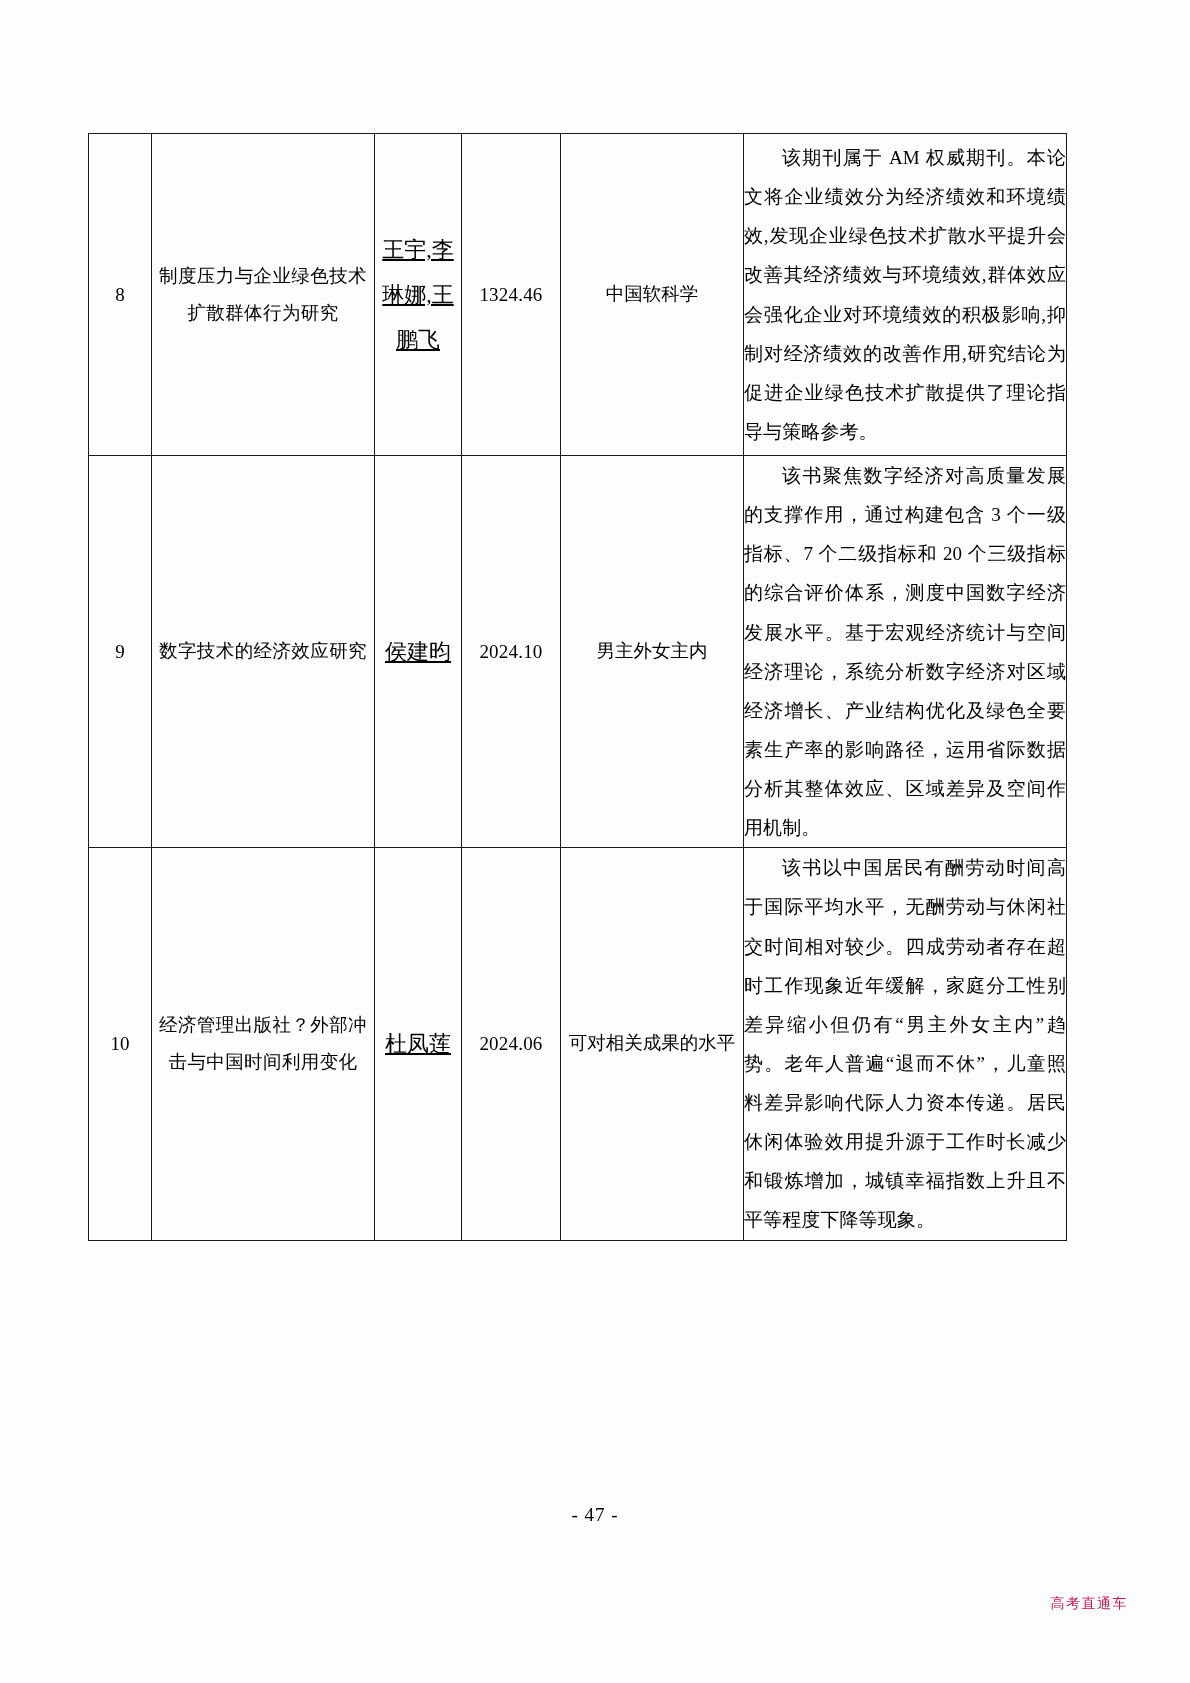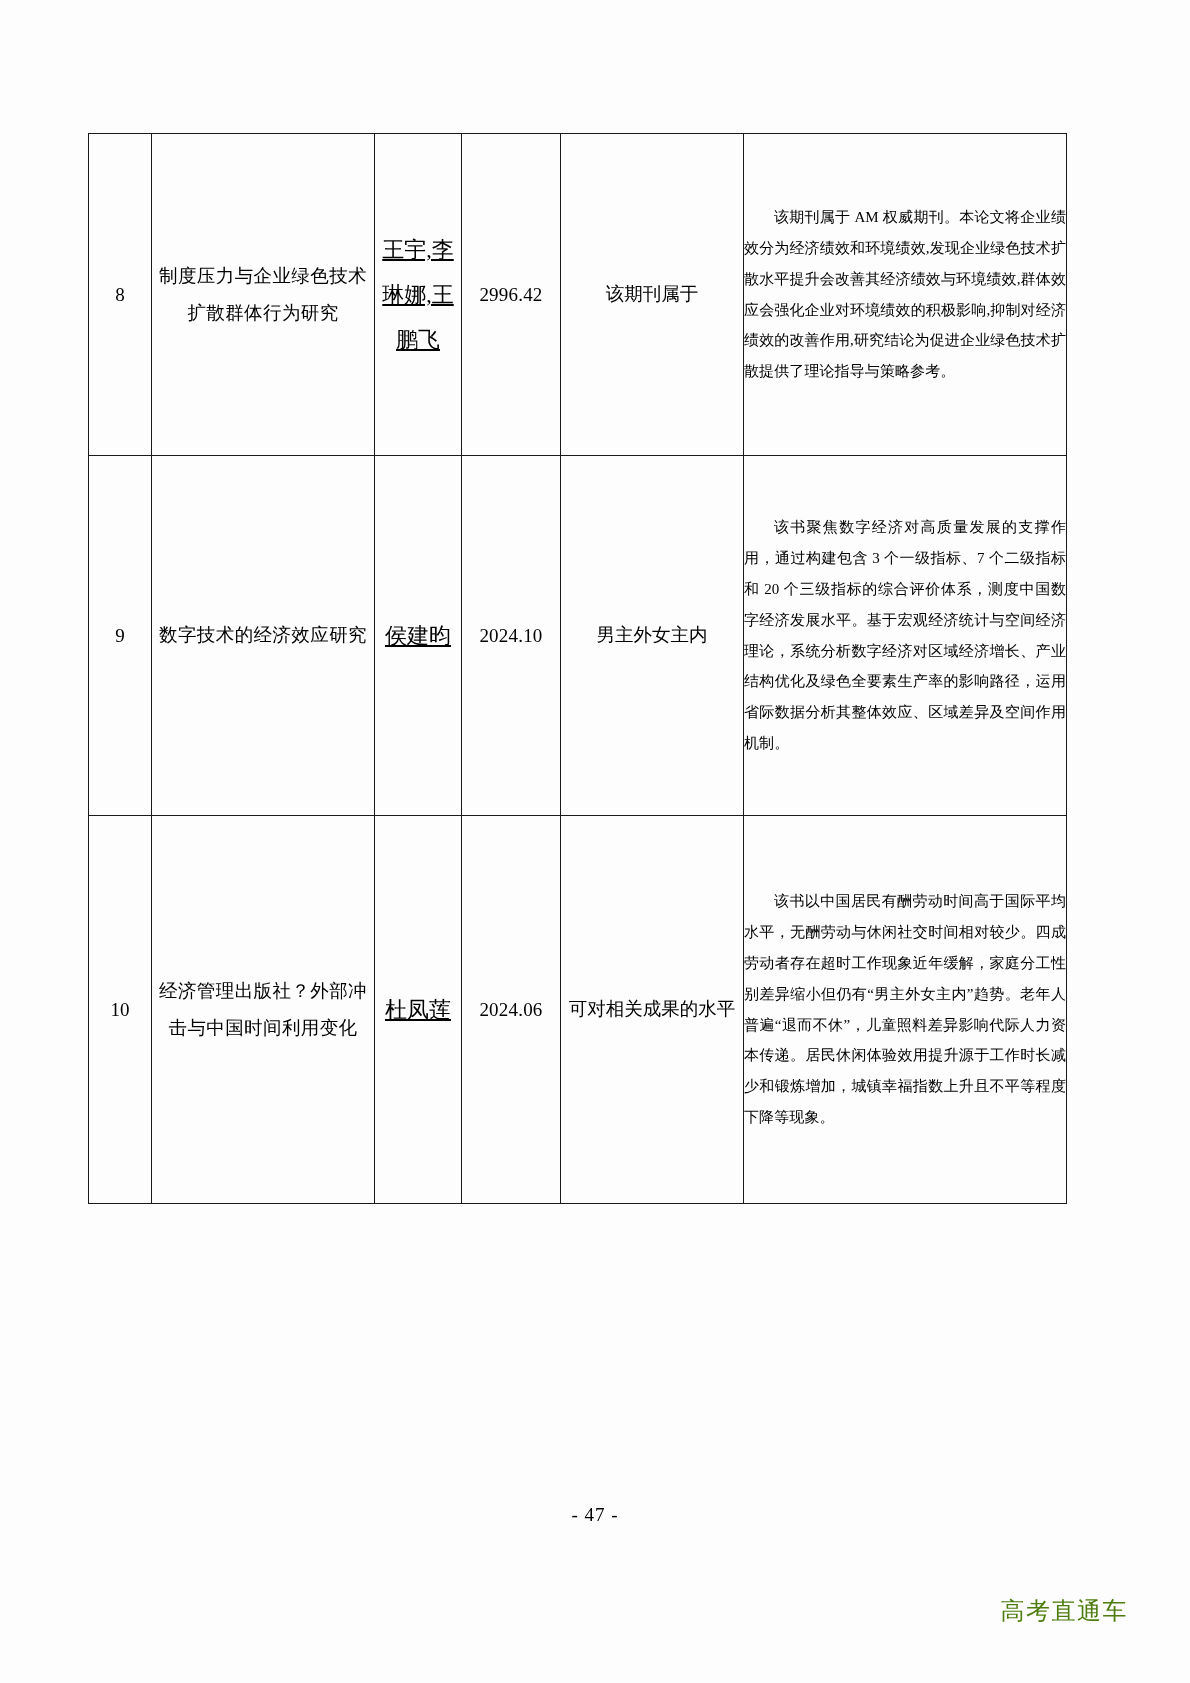--- a/index.html
+++ b/index.html
@@ -72,21 +72,21 @@
   }
   .cell-source {
     text-align: center;
     font-size: 18.5px;
     line-height: 2.0;
     padding: 4px 10px;
   }
   .cell-remark {
     text-align: justify;
     text-align-last: left;
-    font-size: 15px;
+    font-size: 19px;
     line-height: 2.06;
     padding: 10px 12px 10px 14px;
     text-indent: 2em;
     letter-spacing: 0.1px;
     word-break: break-all;
   }
 
   .note {
     position: absolute;
     left: 160px;
@@ -106,39 +106,39 @@
     width: 1190px;
     text-align: center;
     font-size: 19px;
     letter-spacing: 1px;
   }
 
   .watermark {
     position: absolute;
     right: 62px;
     top: 1595px;
-    font-size: 24px;
-    color: #4d7c0f;
+    font-size: 14px;
+    color: #be185d;
     letter-spacing: 1.5px;
   }
 </style>
 </head>
 <body>
 
 <div class="page">
 
   <table class="doc-table">
     <tbody>
 
       <tr style="height:322px;">
         <td class="col-no cell-no">8</td>
         <td class="col-title cell-title">制度压力与企业绿色技术扩散群体行为研究</td>
         <td class="col-author cell-author">王宇,李琳娜,王鹏飞</td>
-        <td class="col-date cell-date">2996.42</td>
-        <td class="col-source cell-source">该期刊属于</td>
+        <td class="col-date cell-date">1324.46</td>
+        <td class="col-source cell-source">中国软科学</td>
         <td class="col-remark cell-remark">该期刊属于 AM 权威期刊。本论文将企业绩效分为经济绩效和环境绩效,发现企业绿色技术扩散水平提升会改善其经济绩效与环境绩效,群体效应会强化企业对环境绩效的积极影响,抑制对经济绩效的改善作用,研究结论为促进企业绿色技术扩散提供了理论指导与策略参考。</td>
       </tr>
 
       <tr style="height:360px;">
         <td class="col-no cell-no">9</td>
         <td class="col-title cell-title">数字技术的经济效应研究</td>
         <td class="col-author cell-author">侯建昀</td>
         <td class="col-date cell-date">2024.10</td>
         <td class="col-source cell-source">男主外女主内</td>
         <td class="col-remark cell-remark">该书聚焦数字经济对高质量发展的支撑作用，通过构建包含 3 个一级指标、7 个二级指标和 20 个三级指标的综合评价体系，测度中国数字经济发展水平。基于宏观经济统计与空间经济理论，系统分析数字经济对区域经济增长、产业结构优化及绿色全要素生产率的影响路径，运用省际数据分析其整体效应、区域差异及空间作用机制。</td>

